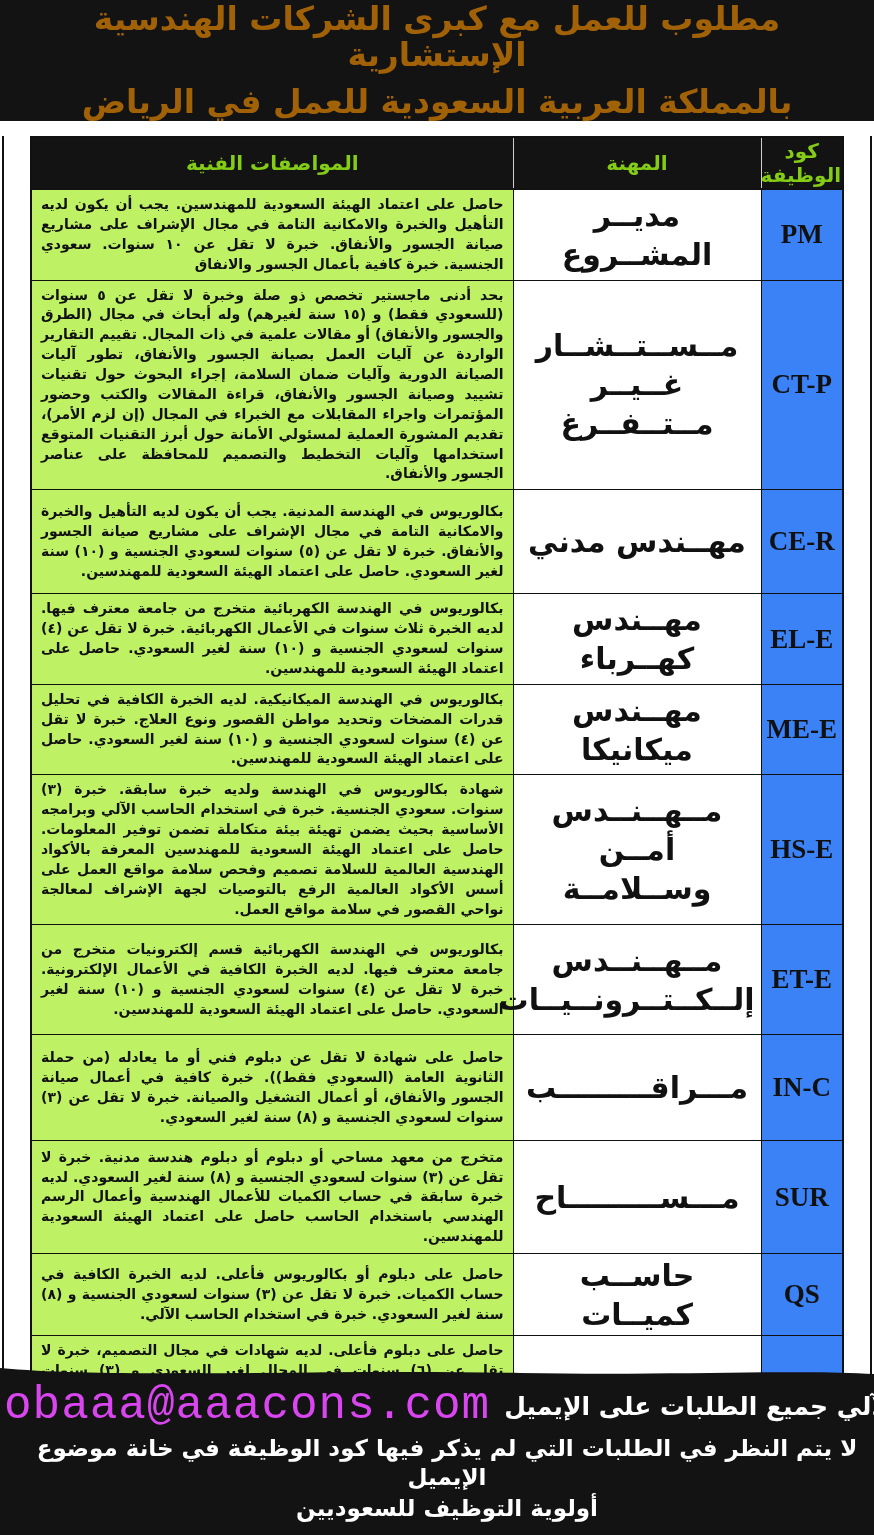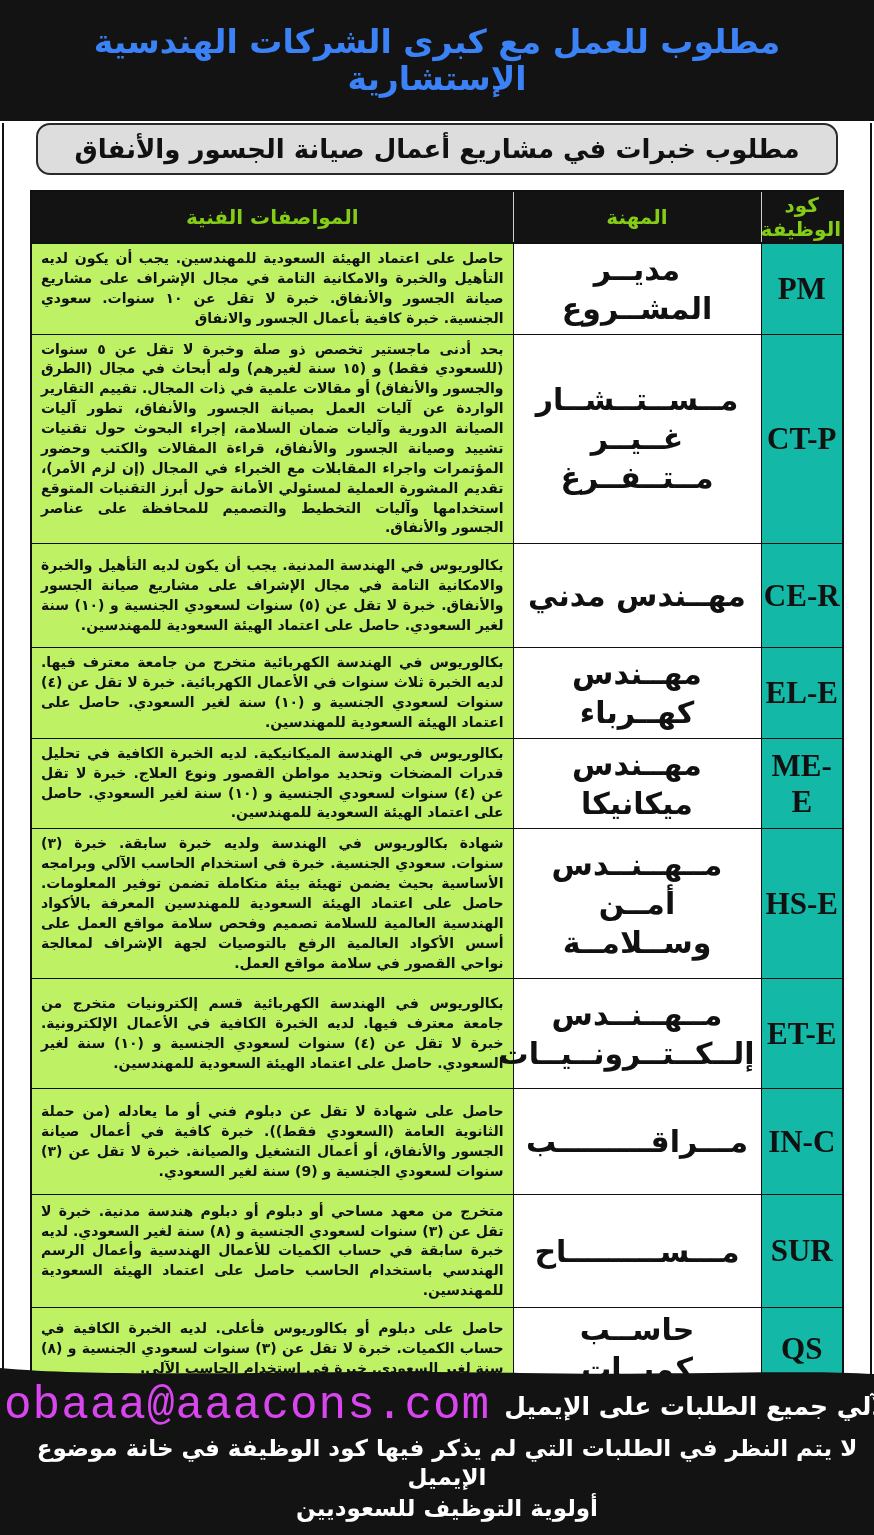--- a/index.html
+++ b/index.html
@@ -9,21 +9,21 @@
     font-family:"DejaVu Sans", sans-serif;
   }
 
   
   .ad-header {
     background:#131313; height:121px;
     display:flex; flex-direction:column; justify-content:center; align-items:center;
     gap:10px;
   }
   .ad-header .line {
-    color:#3b82f6; font-weight:bold; font-size:33px; line-height:1.1;
+    color:#a16207; font-weight:bold; font-size:33px; line-height:1.1;
     direction:rtl; text-align:center; letter-spacing:0;
   }
 
   
   .content {
     margin:0 2px; height:1278px; box-sizing:border-box;
     border-left:2px solid #111; border-right:2px solid #111;
     padding:0 26px;
   }
 
@@ -42,22 +42,22 @@
   .col-code  { width:82px; }
   .col-prof  { width:248px; }
   th, td { border:1.6px solid #111; box-sizing:border-box; }
   thead th {
     background:#131313; color:#84cc16; font-weight:bold; font-size:20px;
     height:42px; text-align:center;
     border-left:1px solid #cfcfcf; border-right:1px solid #cfcfcf;
     border-top:2px solid #111; border-bottom:2px solid #111;
   }
   td.code {
-    font-family:"Liberation Serif", serif; font-weight:bold; font-size:31px;
-    text-align:center; direction:ltr; background:#14b8a6;
+    font-family:"Liberation Serif", serif; font-weight:bold; font-size:27px;
+    text-align:center; direction:ltr; background:#3b82f6;
   }
   td.prof {
     font-weight:bold; font-size:30px; text-align:center; vertical-align:middle;
     white-space:pre-line; line-height:1.3; padding:0 6px; background:#fff;
   }
   td.specs {
     font-size:14px; font-weight:bold; line-height:1.42;
     padding:5px 9px; text-align:justify; text-align-last:right;
     direction:rtl; vertical-align:middle; background:#bef264; overflow:hidden;
   }
@@ -93,25 +93,25 @@
     direction:rtl; margin-top:3px; line-height:1.25;margin-left:20px;
   }
 </style>
 </head>
 <body>
 
 <div class="page">
 
   <div class="ad-header">
     <div class="line">مطلوب للعمل مع كبرى الشركات الهندسية الإستشارية</div>
+    <div class="line">بالمملكة العربية السعودية للعمل في الرياض</div>
   </div>
 
   <div class="content">
 
-    <div class="subtitle-box">مطلوب خبرات في مشاريع أعمال صيانة الجسور والأنفاق</div>
 
     <table class="jobs">
       <colgroup>
         <col class="col-code">
           <col class="col-prof">
           <col>
       </colgroup>
       <thead>
         <tr>
           <th>كود الوظيفة</th>
@@ -154,21 +154,21 @@
         </tr>
         <tr>
           <td class="code">ET-E</td>
           <td class="prof">مــهــنــدس
 إلــكــتــرونــيــات</td>
           <td class="specs">بكالوريوس في الهندسة الكهربائية قسم إلكترونيات متخرج من جامعة معترف فيها. لديه الخبرة الكافية في الأعمال الإلكترونية. خبرة لا تقل عن (٤) سنوات لسعودي الجنسية و (١٠) سنة لغير السعودي. حاصل على اعتماد الهيئة السعودية للمهندسين.</td>
         </tr>
         <tr>
           <td class="code">IN-C</td>
           <td class="prof">مـــراقـــــــــب</td>
-          <td class="specs">حاصل على شهادة لا تقل عن دبلوم فني أو ما يعادله (من حملة الثانوية العامة (السعودي فقط)). خبرة كافية في أعمال صيانة الجسور والأنفاق، أو أعمال التشغيل والصيانة. خبرة لا تقل عن (٣) سنوات لسعودي الجنسية و (9) سنة لغير السعودي.</td>
+          <td class="specs">حاصل على شهادة لا تقل عن دبلوم فني أو ما يعادله (من حملة الثانوية العامة (السعودي فقط)). خبرة كافية في أعمال صيانة الجسور والأنفاق، أو أعمال التشغيل والصيانة. خبرة لا تقل عن (٣) سنوات لسعودي الجنسية و (٨) سنة لغير السعودي.</td>
         </tr>
         <tr>
           <td class="code">SUR</td>
           <td class="prof">مـــســـــــــاح</td>
           <td class="specs">متخرج من معهد مساحي أو دبلوم أو دبلوم هندسة مدنية. خبرة لا تقل عن (٣) سنوات لسعودي الجنسية و (٨) سنة لغير السعودي. لديه خبرة سابقة في حساب الكميات للأعمال الهندسية وأعمال الرسم الهندسي باستخدام الحاسب حاصل على اعتماد الهيئة السعودية للمهندسين.</td>
         </tr>
         <tr>
           <td class="code">QS</td>
           <td class="prof">حاســب كميــات</td>
           <td class="specs">حاصل على دبلوم أو بكالوريوس فأعلى. لديه الخبرة الكافية في حساب الكميات. خبرة لا تقل عن (٣) سنوات لسعودي الجنسية و (٨) سنة لغير السعودي. خبرة في استخدام الحاسب الآلي.</td>

